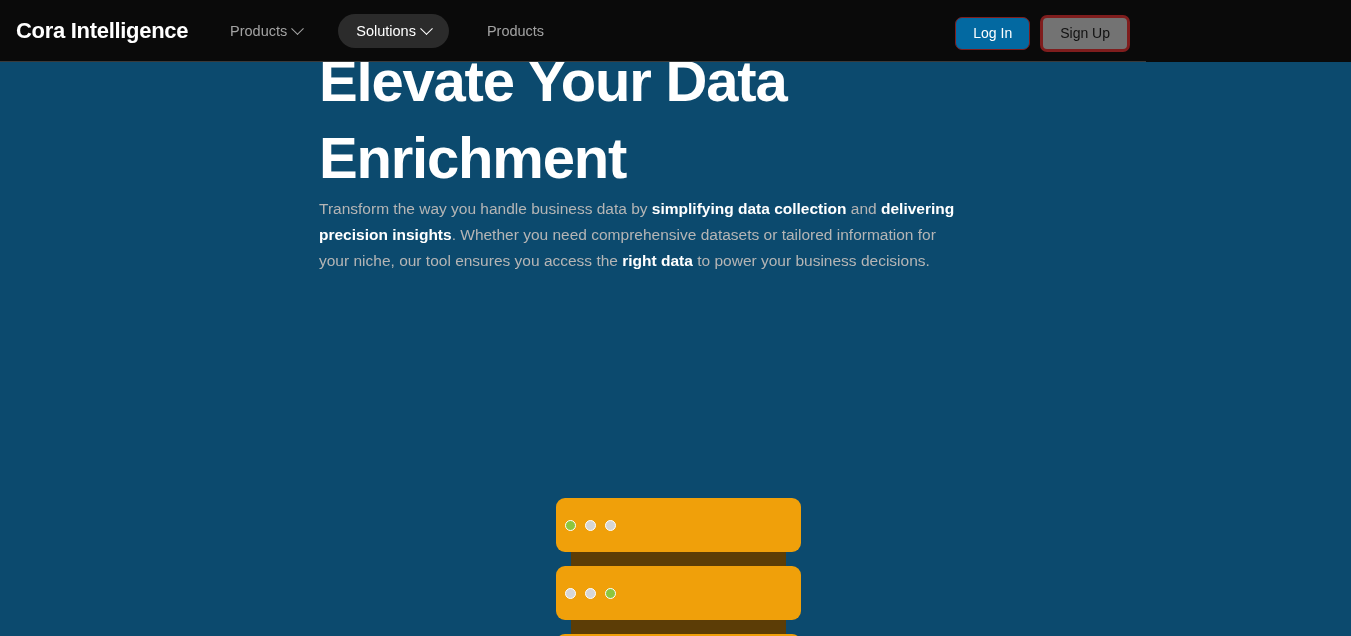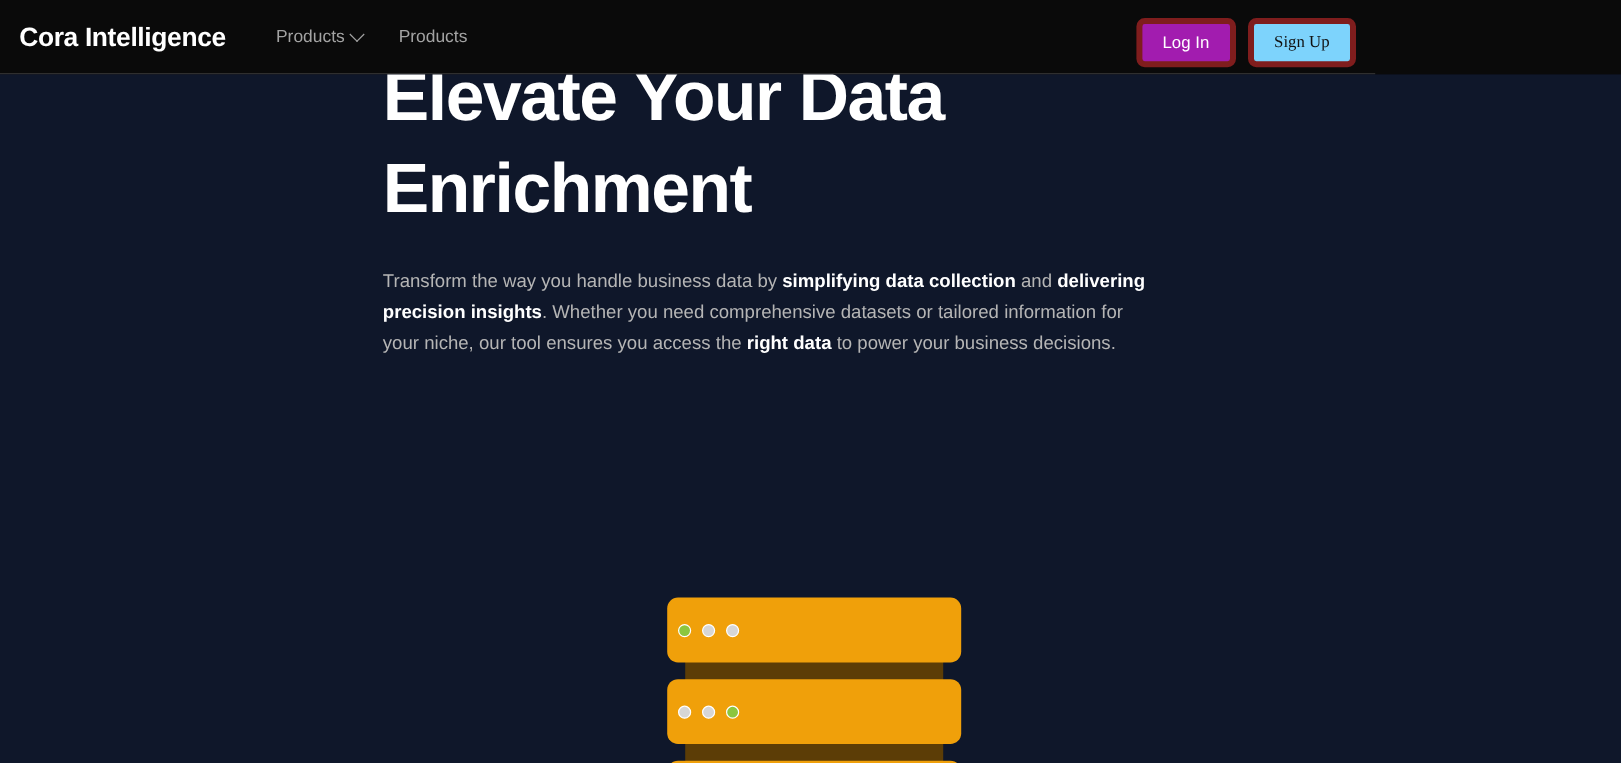--- a/index.html
+++ b/index.html
@@ -77,54 +77,52 @@
   }
   .btn {
     font-size: 14px;
     border-radius: 7px;
     padding: 7px 17px;
     cursor: pointer;
     white-space: nowrap;
     line-height: 17px;
   }
   .btn-outline {
-    background: #a21caf;
-    color: #ffffff;
-    border: 5px solid #7f1d1d;
+    background: #0369a1;
+    color: #ffffff;
+    border: 1px solid #7f1d1d;
   }
   .btn-solid {
-    background: #7dd3fc;
+    background: #737373;
     color: #111111;
-    border: 5px solid #7f1d1d;
-    font-family: Liberation Serif, serif;
+    border: 3px solid #7f1d1d;
   }
 
   
   .hero {
     position: relative;
     width: 1351px;
     height: 574px;
-    background: #0f172a;
+    background: #0c4a6e;
     overflow: hidden;
   }
   .hero-inner {
     position: absolute;
     left: 319px;
     top: -20px;
     width: 700px;
   }
   .hero-title {
     font-size: 58px;
     line-height: 77px;
     font-weight: bold;
     color: #ffffff;
     letter-spacing: -1.2px;
   }
   .hero-sub {
-    margin-top: 26px;
     width: 645px;
     font-size: 15.5px;
     line-height: 26px;
     color: #b5b5b5;
   }
   .hero-sub b { color: #ffffff; font-weight: bold; }
 
   
   .server-graphic {
     position: absolute;
@@ -168,20 +166,24 @@
 
   <div class="brand">Cora Intelligence</div>
 
   <div class="nav-links">
 
     <div class="nav-link">
       <span>Products</span>
       <span class="chev"></span>
     </div>
 
+    <div class="nav-link pill">
+      <span>Solutions</span>
+      <span class="chev"></span>
+    </div>
 
     <div class="nav-link plain-right">
       <span>Products</span>
     </div>
 
   </div>
 
   <div class="nav-actions">
     <div class="btn btn-outline">Log In</div>
     <div class="btn btn-solid">Sign Up</div>

